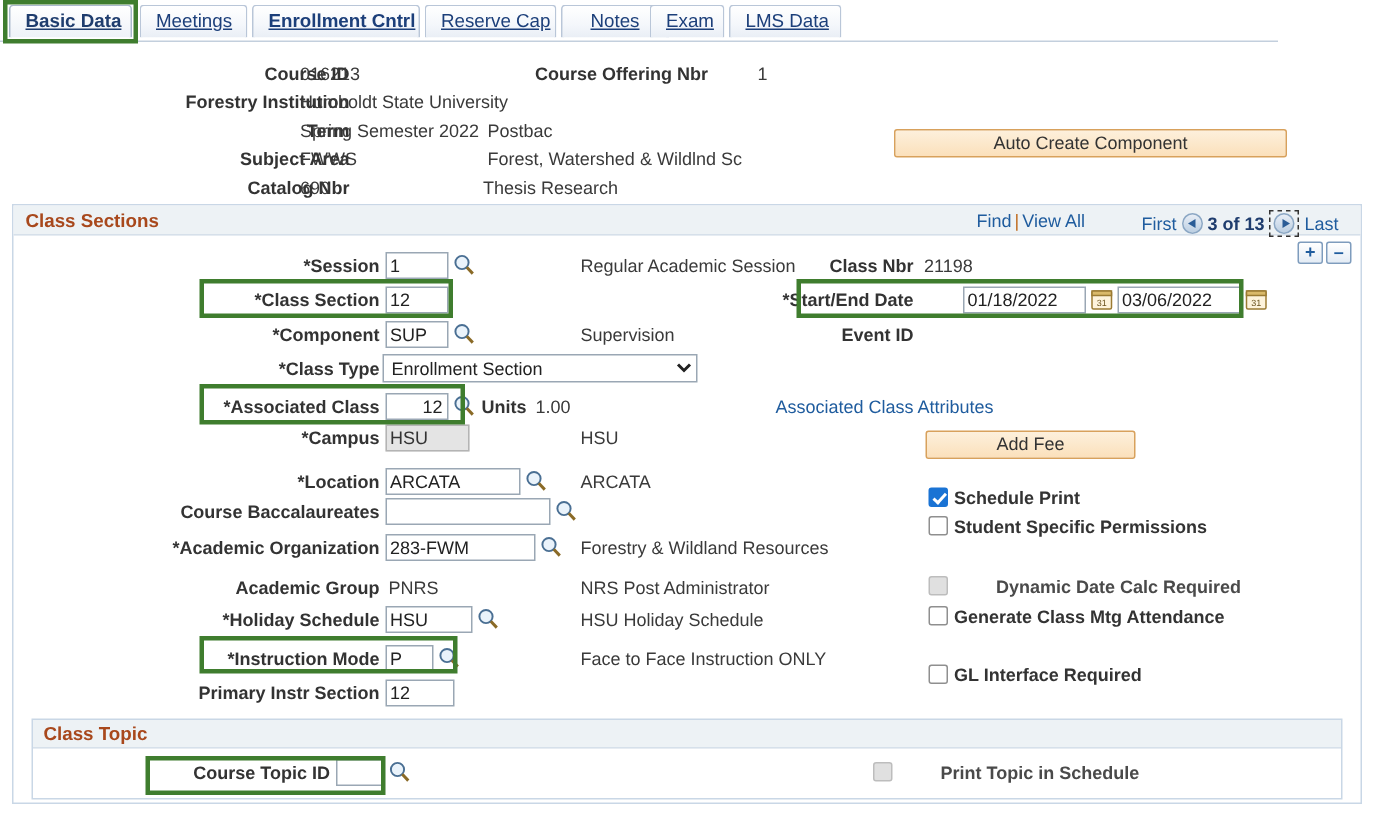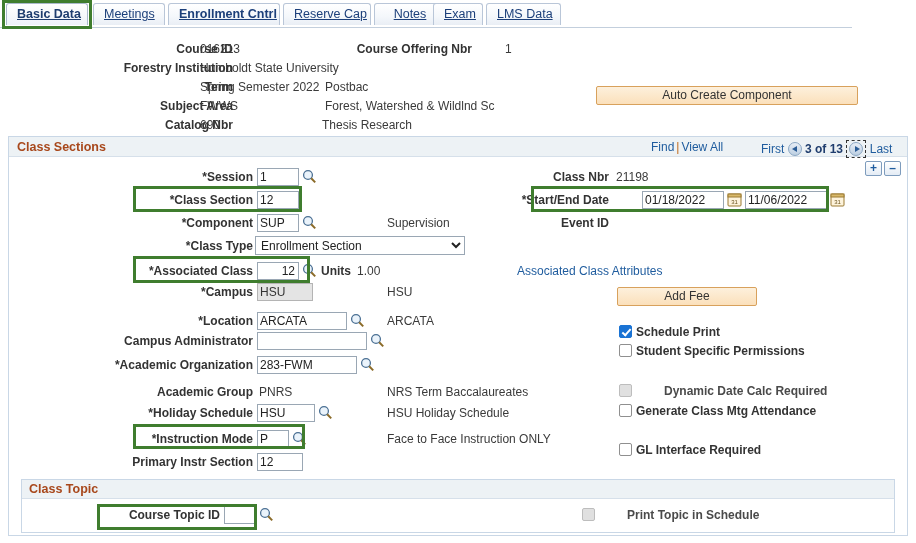--- a/index.html
+++ b/index.html
@@ -312,37 +312,38 @@
   <div class="rowbtn" style="left:875px; top:24px;">–</div>
 
   <div class="lbl" style="left:80px; top:33px; width:164px;">*Session</div>
   <div class="inp" style="left:248px; top:31px; width:42px;"><span>1</span></div>
   <div class="lookup" style="left:293px; top:32px;">
     <svg width="15" height="15" viewBox="0 0 15 15">
         <circle cx="6" cy="6" r="4.4" fill="#eaf3fb" stroke="#4a6f93" stroke-width="1.3"></circle>
         <line x1="9.2" y1="9.2" x2="13.2" y2="13.4" stroke="#8a6a27" stroke-width="2"></line>
       </svg>
   </div>
+  <div class="txt" style="left:378px; top:33px;">Regular Academic Session</div>
 
   <div class="lbl" style="left:500px; top:33px; width:100px;">Class Nbr</div>
   <div class="txt" style="left:607px; top:33px;">21198</div>
 
   <div class="lbl" style="left:80px; top:56px; width:164px;">*Class Section</div>
   <div class="inp" style="left:248px; top:54px; width:42px;"><span>12</span></div>
 
   <div class="lbl" style="left:456px; top:56px; width:144px;">*Start/End Date</div>
   <div class="inp" style="left:633px; top:54px; width:82px;"><span>01/18/2022</span></div>
   <div class="cal" style="left:718px; top:55px;">
     <svg width="15" height="15" viewBox="0 0 15 15">
         <rect x="1" y="2" width="13" height="12" rx="1" fill="#fdf3dc" stroke="#9b7b33" stroke-width="1"></rect>
         <rect x="1" y="2" width="13" height="3" fill="#d9b96a" stroke="#9b7b33" stroke-width="1"></rect>
         <text x="7.5" y="12" font-size="6" font-family="Liberation Sans, sans-serif" fill="#6b5420" text-anchor="middle">31</text>
       </svg>
   </div>
-  <div class="inp" style="left:736px; top:54px; width:82px;"><span>11/06/2022</span></div>
+  <div class="inp" style="left:736px; top:54px; width:82px;"><span>03/06/2022</span></div>
   <div class="cal" style="left:821px; top:55px;">
     <svg width="15" height="15" viewBox="0 0 15 15">
         <rect x="1" y="2" width="13" height="12" rx="1" fill="#fdf3dc" stroke="#9b7b33" stroke-width="1"></rect>
         <rect x="1" y="2" width="13" height="3" fill="#d9b96a" stroke="#9b7b33" stroke-width="1"></rect>
         <text x="7.5" y="12" font-size="6" font-family="Liberation Sans, sans-serif" fill="#6b5420" text-anchor="middle">31</text>
       </svg>
   </div>
 
   <div class="lbl" style="left:80px; top:79px; width:164px;">*Component</div>
   <div class="inp" style="left:248px; top:77px; width:42px;"><span>SUP</span></div>
@@ -380,41 +381,42 @@
   <div class="lbl" style="left:80px; top:177px; width:164px;">*Location</div>
   <div class="inp" style="left:248px; top:175px; width:90px;"><span>ARCATA</span></div>
   <div class="lookup" style="left:341px; top:176px;">
     <svg width="15" height="15" viewBox="0 0 15 15">
         <circle cx="6" cy="6" r="4.4" fill="#eaf3fb" stroke="#4a6f93" stroke-width="1.3"></circle>
         <line x1="9.2" y1="9.2" x2="13.2" y2="13.4" stroke="#8a6a27" stroke-width="2"></line>
       </svg>
   </div>
   <div class="txt" style="left:378px; top:177px;">ARCATA</div>
 
-  <div class="lbl" style="left:60px; top:197px; width:184px;">Campus Administrator</div>
+  <div class="lbl" style="left:60px; top:197px; width:184px;">Course Baccalaureates</div>
   <div class="inp" style="left:248px; top:195px; width:110px;"><span></span></div>
   <div class="lookup" style="left:361px; top:196px;">
     <svg width="15" height="15" viewBox="0 0 15 15">
         <circle cx="6" cy="6" r="4.4" fill="#eaf3fb" stroke="#4a6f93" stroke-width="1.3"></circle>
         <line x1="9.2" y1="9.2" x2="13.2" y2="13.4" stroke="#8a6a27" stroke-width="2"></line>
       </svg>
   </div>
 
   <div class="lbl" style="left:50px; top:221px; width:194px;">*Academic Organization</div>
   <div class="inp" style="left:248px; top:219px; width:100px;"><span>283-FWM</span></div>
   <div class="lookup" style="left:351px; top:220px;">
     <svg width="15" height="15" viewBox="0 0 15 15">
         <circle cx="6" cy="6" r="4.4" fill="#eaf3fb" stroke="#4a6f93" stroke-width="1.3"></circle>
         <line x1="9.2" y1="9.2" x2="13.2" y2="13.4" stroke="#8a6a27" stroke-width="2"></line>
       </svg>
   </div>
+  <div class="txt" style="left:378px; top:221px;">Forestry &amp; Wildland Resources</div>
 
   <div class="lbl" style="left:80px; top:248px; width:164px;">Academic Group</div>
   <div class="txt" style="left:250px; top:248px;">PNRS</div>
-  <div class="txt" style="left:378px; top:248px;">NRS Term Baccalaureates</div>
+  <div class="txt" style="left:378px; top:248px;">NRS Post Administrator</div>
 
   <div class="lbl" style="left:80px; top:269px; width:164px;">*Holiday Schedule</div>
   <div class="inp" style="left:248px; top:267px; width:58px;"><span>HSU</span></div>
   <div class="lookup" style="left:309px; top:268px;">
     <svg width="15" height="15" viewBox="0 0 15 15">
         <circle cx="6" cy="6" r="4.4" fill="#eaf3fb" stroke="#4a6f93" stroke-width="1.3"></circle>
         <line x1="9.2" y1="9.2" x2="13.2" y2="13.4" stroke="#8a6a27" stroke-width="2"></line>
       </svg>
   </div>
   <div class="txt" style="left:378px; top:269px;">HSU Holiday Schedule</div>

